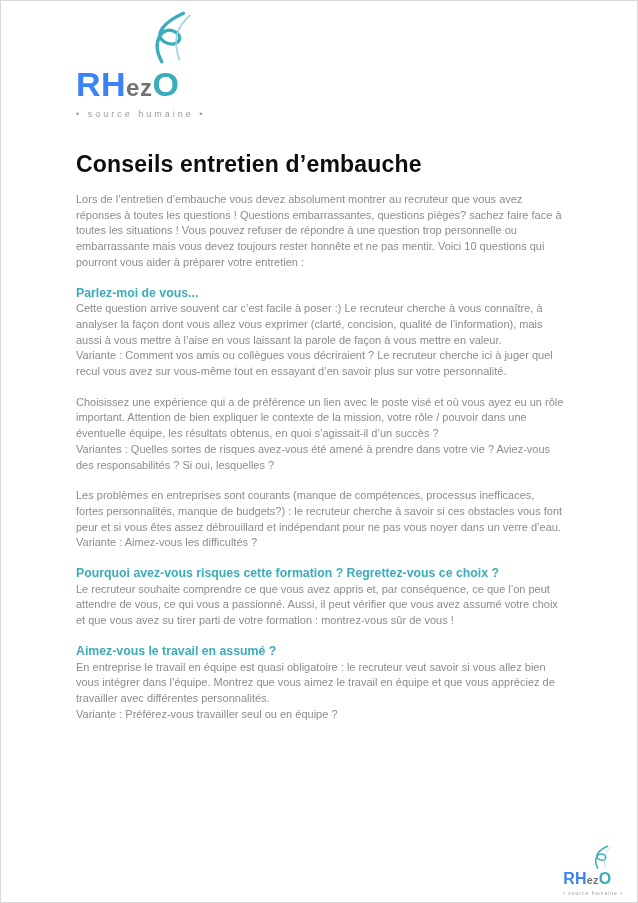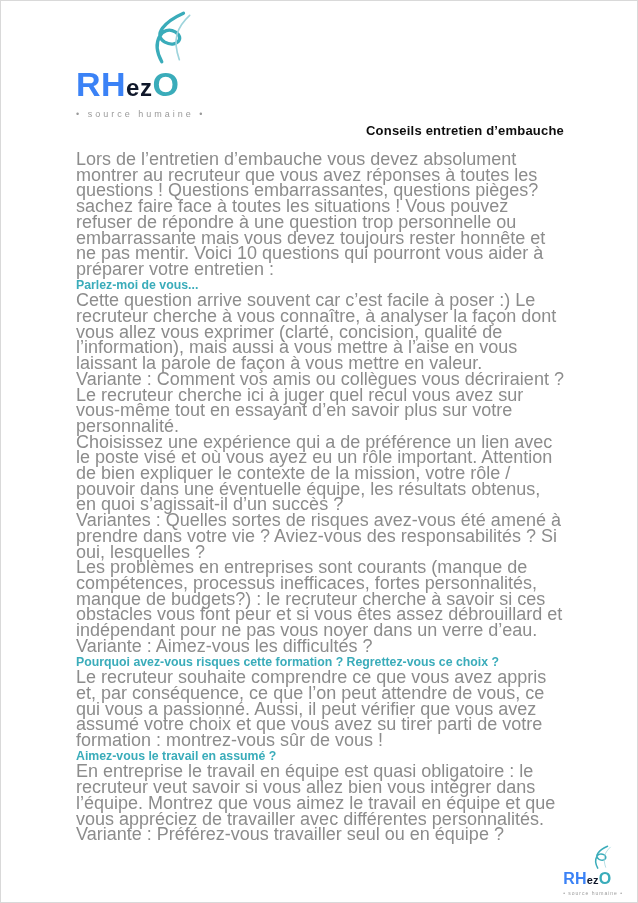--- a/index.html
+++ b/index.html
@@ -24,50 +24,50 @@
     height: 56px;
   }
   .logo-text {
     line-height: 1;
     font-weight: bold;
     letter-spacing: 0.5px;
     margin-top: 2px;
     white-space: nowrap;
   }
   .logo-text .rh { font-size: 34px; color: #3b82f6; }
-  .logo-text .ez { font-size: 24px; color: #0f172a; }
+  .logo-text .ez { font-size: 24px; color: #737373; }
   .logo-text .o  { font-size: 34px; color: #3aacba; }
   .tagline {
     margin-top: 8px;
     font-size: 9px;
     letter-spacing: 3px;
     color: #9a9a9a;
   }
   
   .content {
     padding: 0 73px 0 75px;
   }
   .doc-title {
-    margin-top: 4px;
-    text-align: right;
-    font-size: 13px;
+    margin-top: 32px;
+    text-align: left;
+    font-size: 23px;
     font-weight: bold;
     color: #0d0d0d;
     letter-spacing: 0.2px;
   }
   .intro {
     margin-top: 14px;
   }
   .body-text {
-    font-size: 18px;
+    font-size: 11px;
     line-height: 15.7px;
     color: #8c8c8c;
     white-space: pre-line;
   }
-  .q-section { }
+  .q-section { margin-top: 15px; }
   .q-heading {
     font-size: 12.3px;
     line-height: 15.7px;
     font-weight: bold;
     color: #3aacba;
   }
   
   .logo-bottom {
     position: absolute;
     right: 14px;

